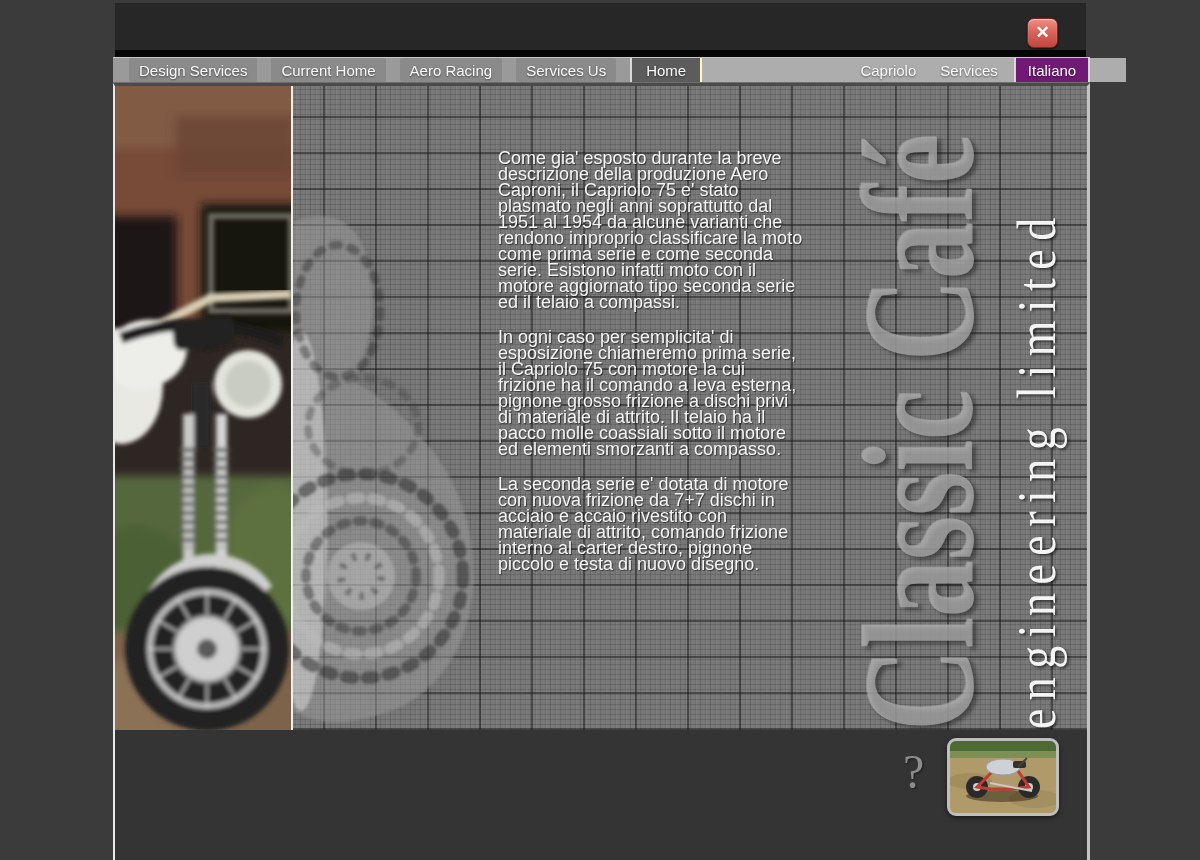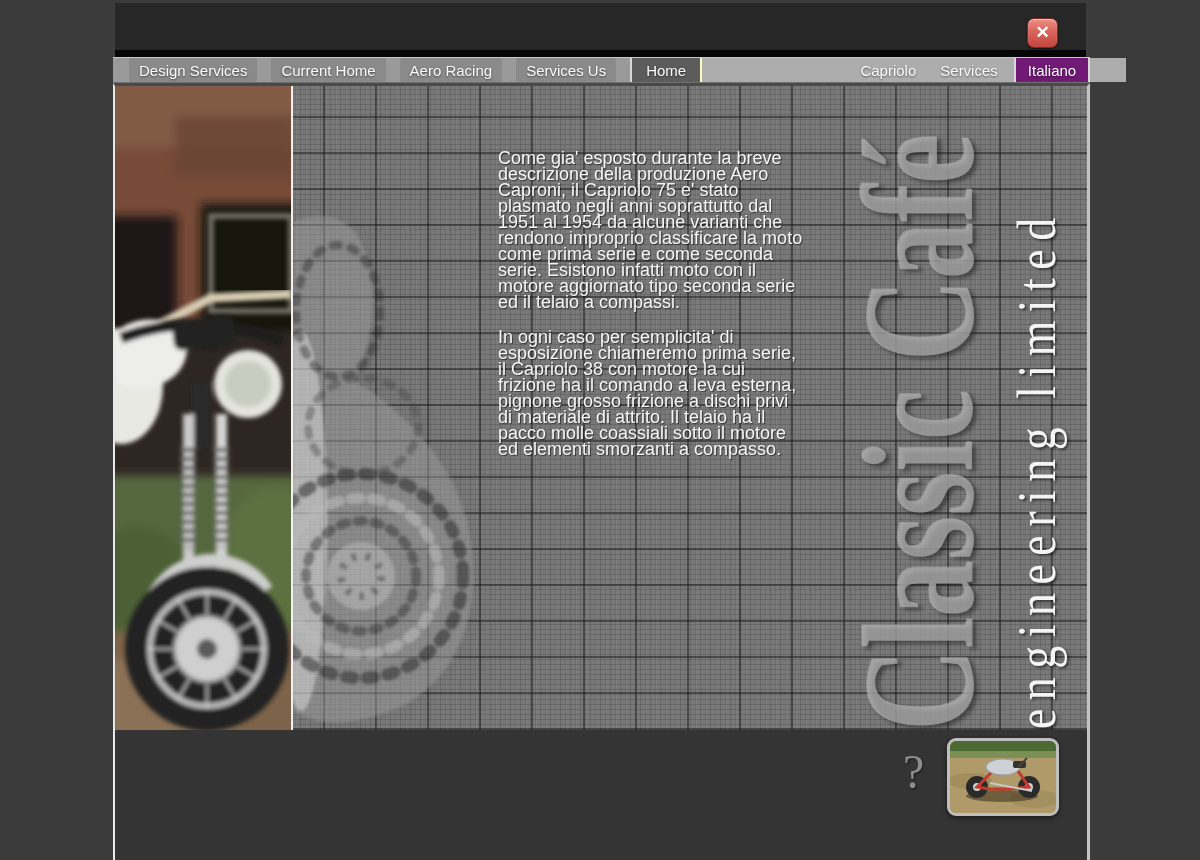--- a/index.html
+++ b/index.html
@@ -190,21 +190,22 @@
           <circle cx="68" cy="385" r="55" fill="none" stroke="rgba(45,45,45,.5)" stroke-width="10" stroke-dasharray="6 11" stroke-linecap="round"></circle>
           <circle cx="68" cy="385" r="34" fill="rgba(215,215,215,.45)"></circle>
           <circle cx="68" cy="385" r="20" fill="none" stroke="rgba(55,55,55,.5)" stroke-width="8" stroke-dasharray="5 9"></circle>
           <ellipse cx="45" cy="120" rx="42" ry="66" fill="none" stroke="rgba(40,40,40,.45)" stroke-width="9" stroke-dasharray="6 12" stroke-linecap="round"></ellipse>
           <ellipse cx="70" cy="235" rx="55" ry="48" fill="none" stroke="rgba(60,60,60,.4)" stroke-width="8" stroke-dasharray="7 12" stroke-linecap="round"></ellipse>
         </g>
       </svg>
 
       <div class="article">
         <p>Come gia' esposto durante la breve descrizione della produzione Aero Caproni, il Capriolo 75 e' stato plasmato negli anni soprattutto dal 1951 al 1954 da alcune varianti che rendono improprio classificare la moto come prima serie e come seconda serie. Esistono infatti moto con il motore aggiornato tipo seconda serie ed il telaio a compassi.</p>
-        <p>In ogni caso per semplicita' di esposizione chiameremo prima serie, il Capriolo 38 con motore la cui frizione ha il comando a leva esterna, pignone grosso frizione a dischi privi di materiale di attrito. Il telaio ha il pacco molle coassiali sotto il motore ed elementi smorzanti a compasso.</p>
+        <p>In ogni caso per semplicita' di esposizione chiameremo prima serie, il Capriolo 75 con motore la cui frizione ha il comando a leva esterna, pignone grosso frizione a dischi privi di materiale di attrito. Il telaio ha il pacco molle coassiali sotto il motore ed elementi smorzanti a compasso.</p>
+        <p>La seconda serie e' dotata di motore con nuova frizione da 7+7 dischi in acciaio e accaio rivestito con materiale di attrito, comando frizione interno al carter destro, pignone piccolo e testa di nuovo disegno.</p>
       </div>
 
       <div class="brand-main">
         <span class="stretch">Classic Café</span>
       </div>
       <div class="brand-sub">
         <span class="stretch">engineering limited</span>
       </div>
     </div>
 

